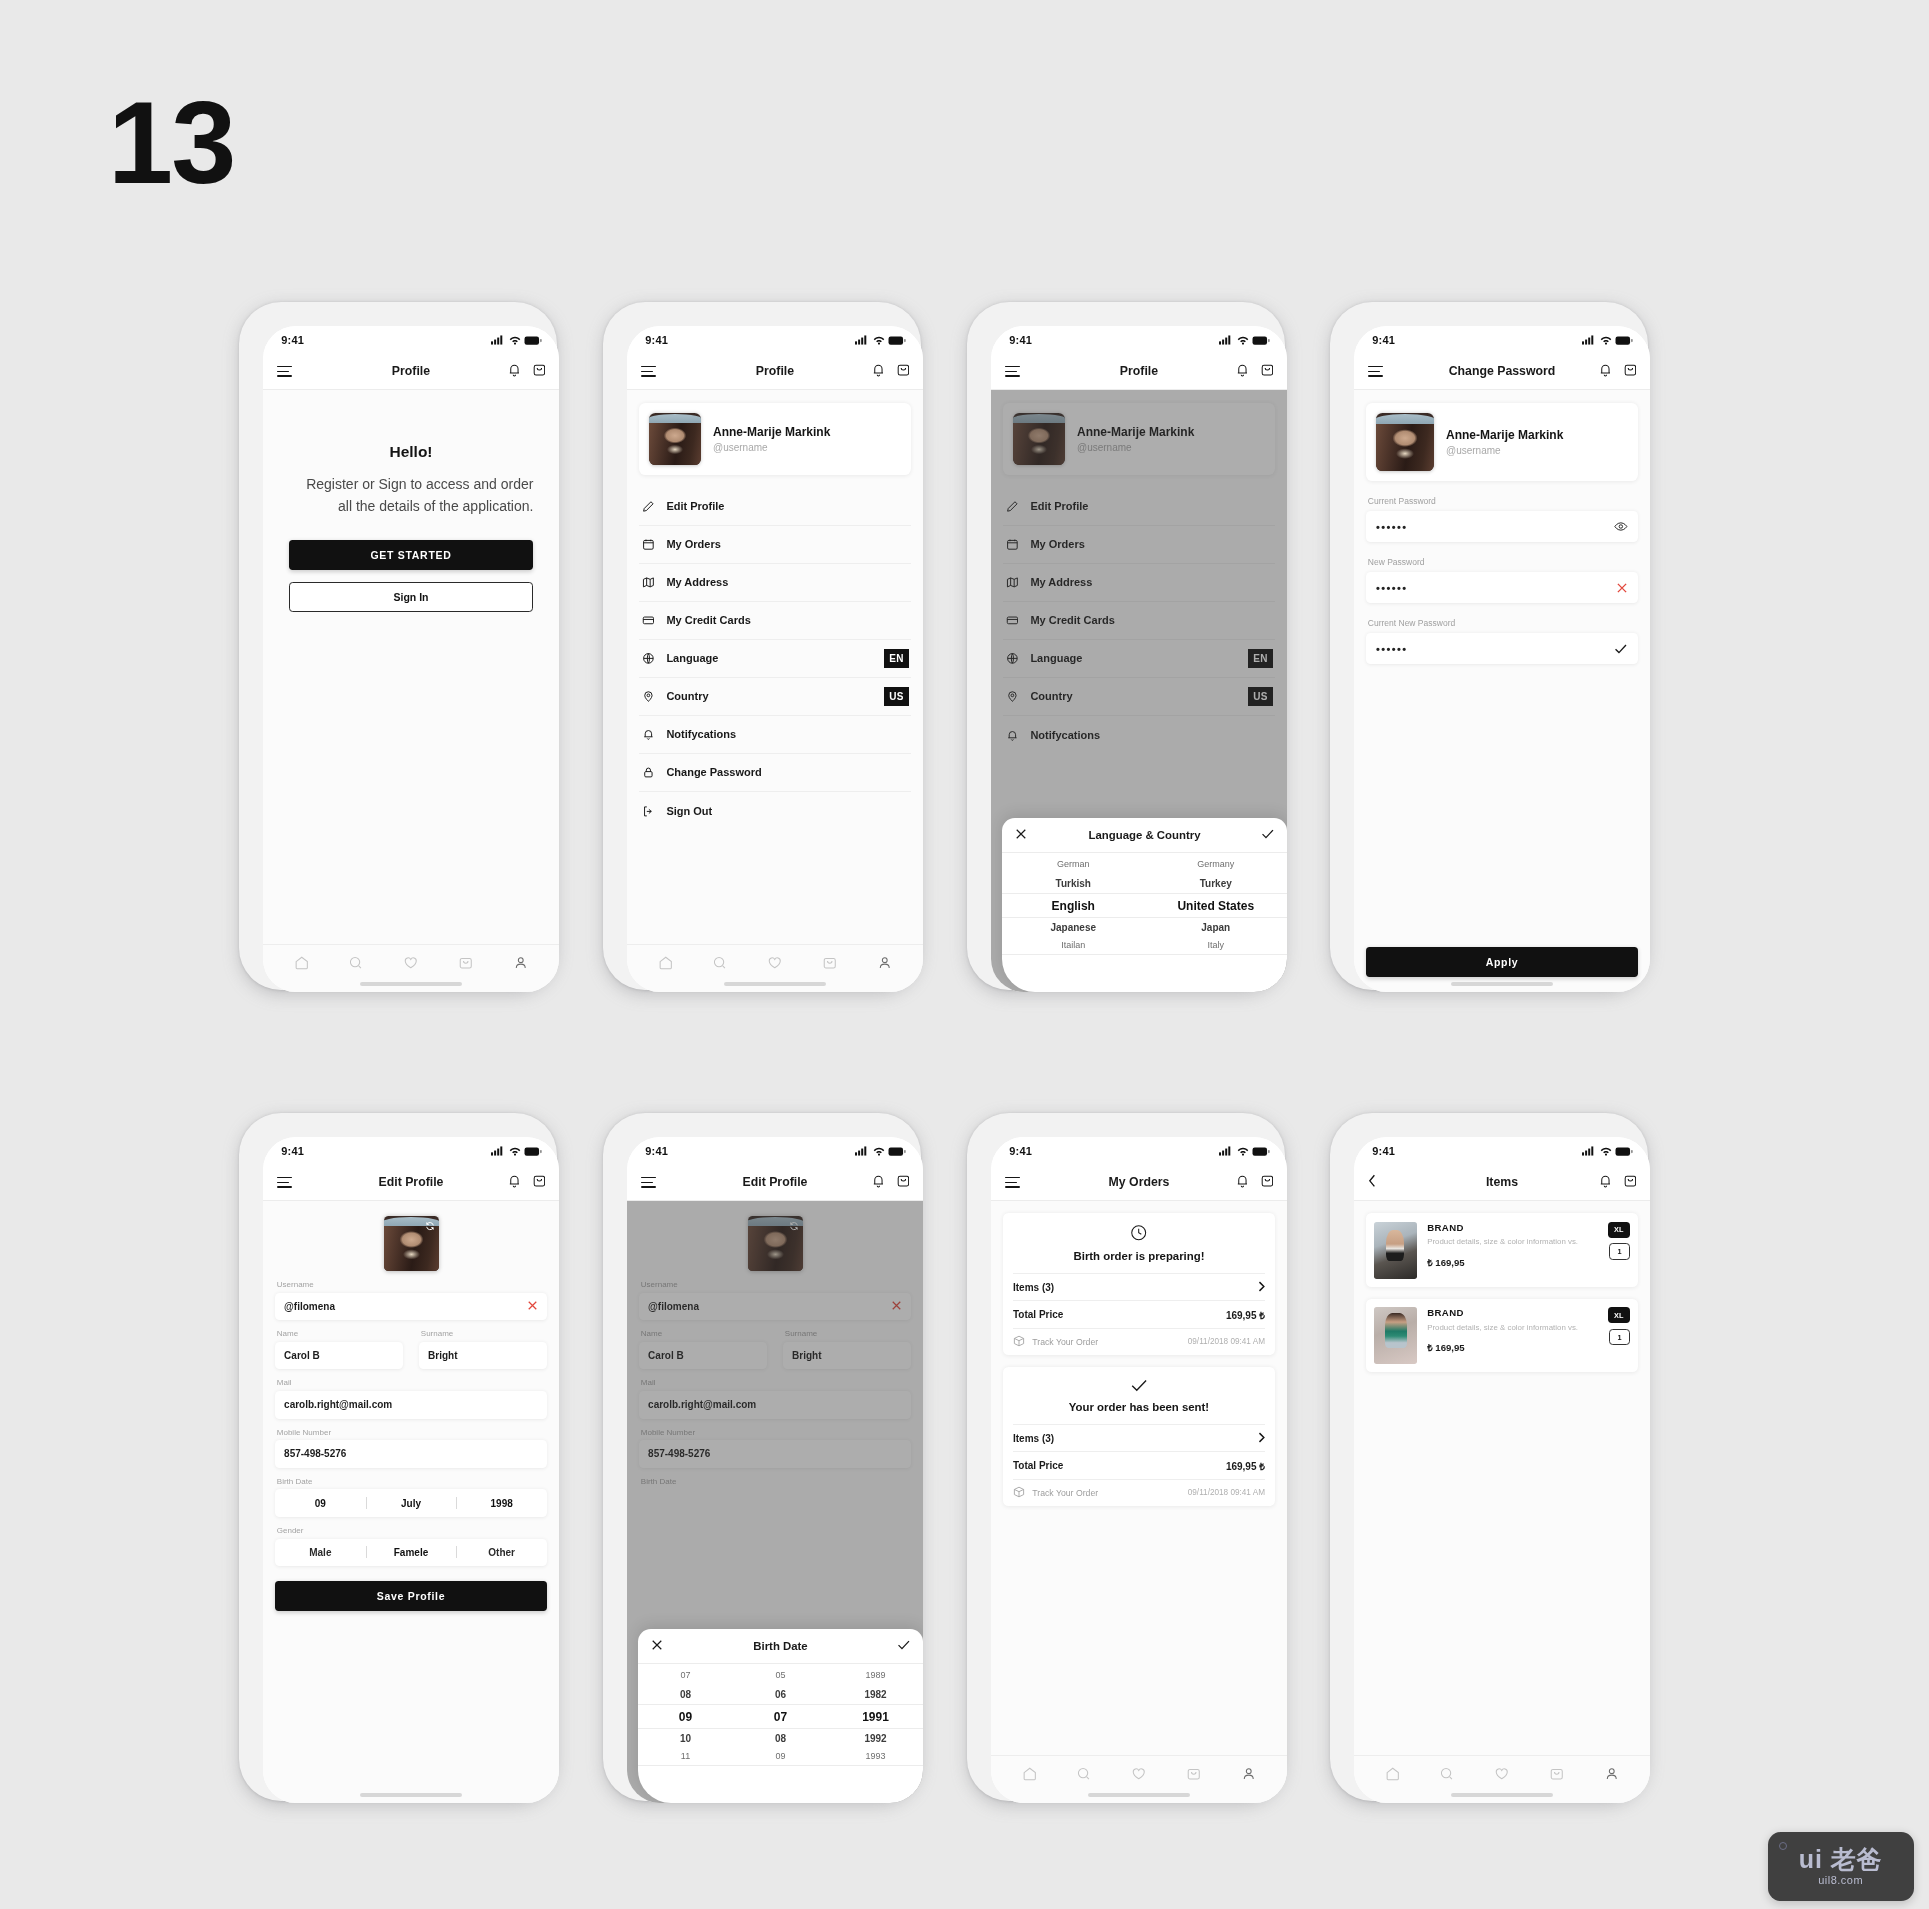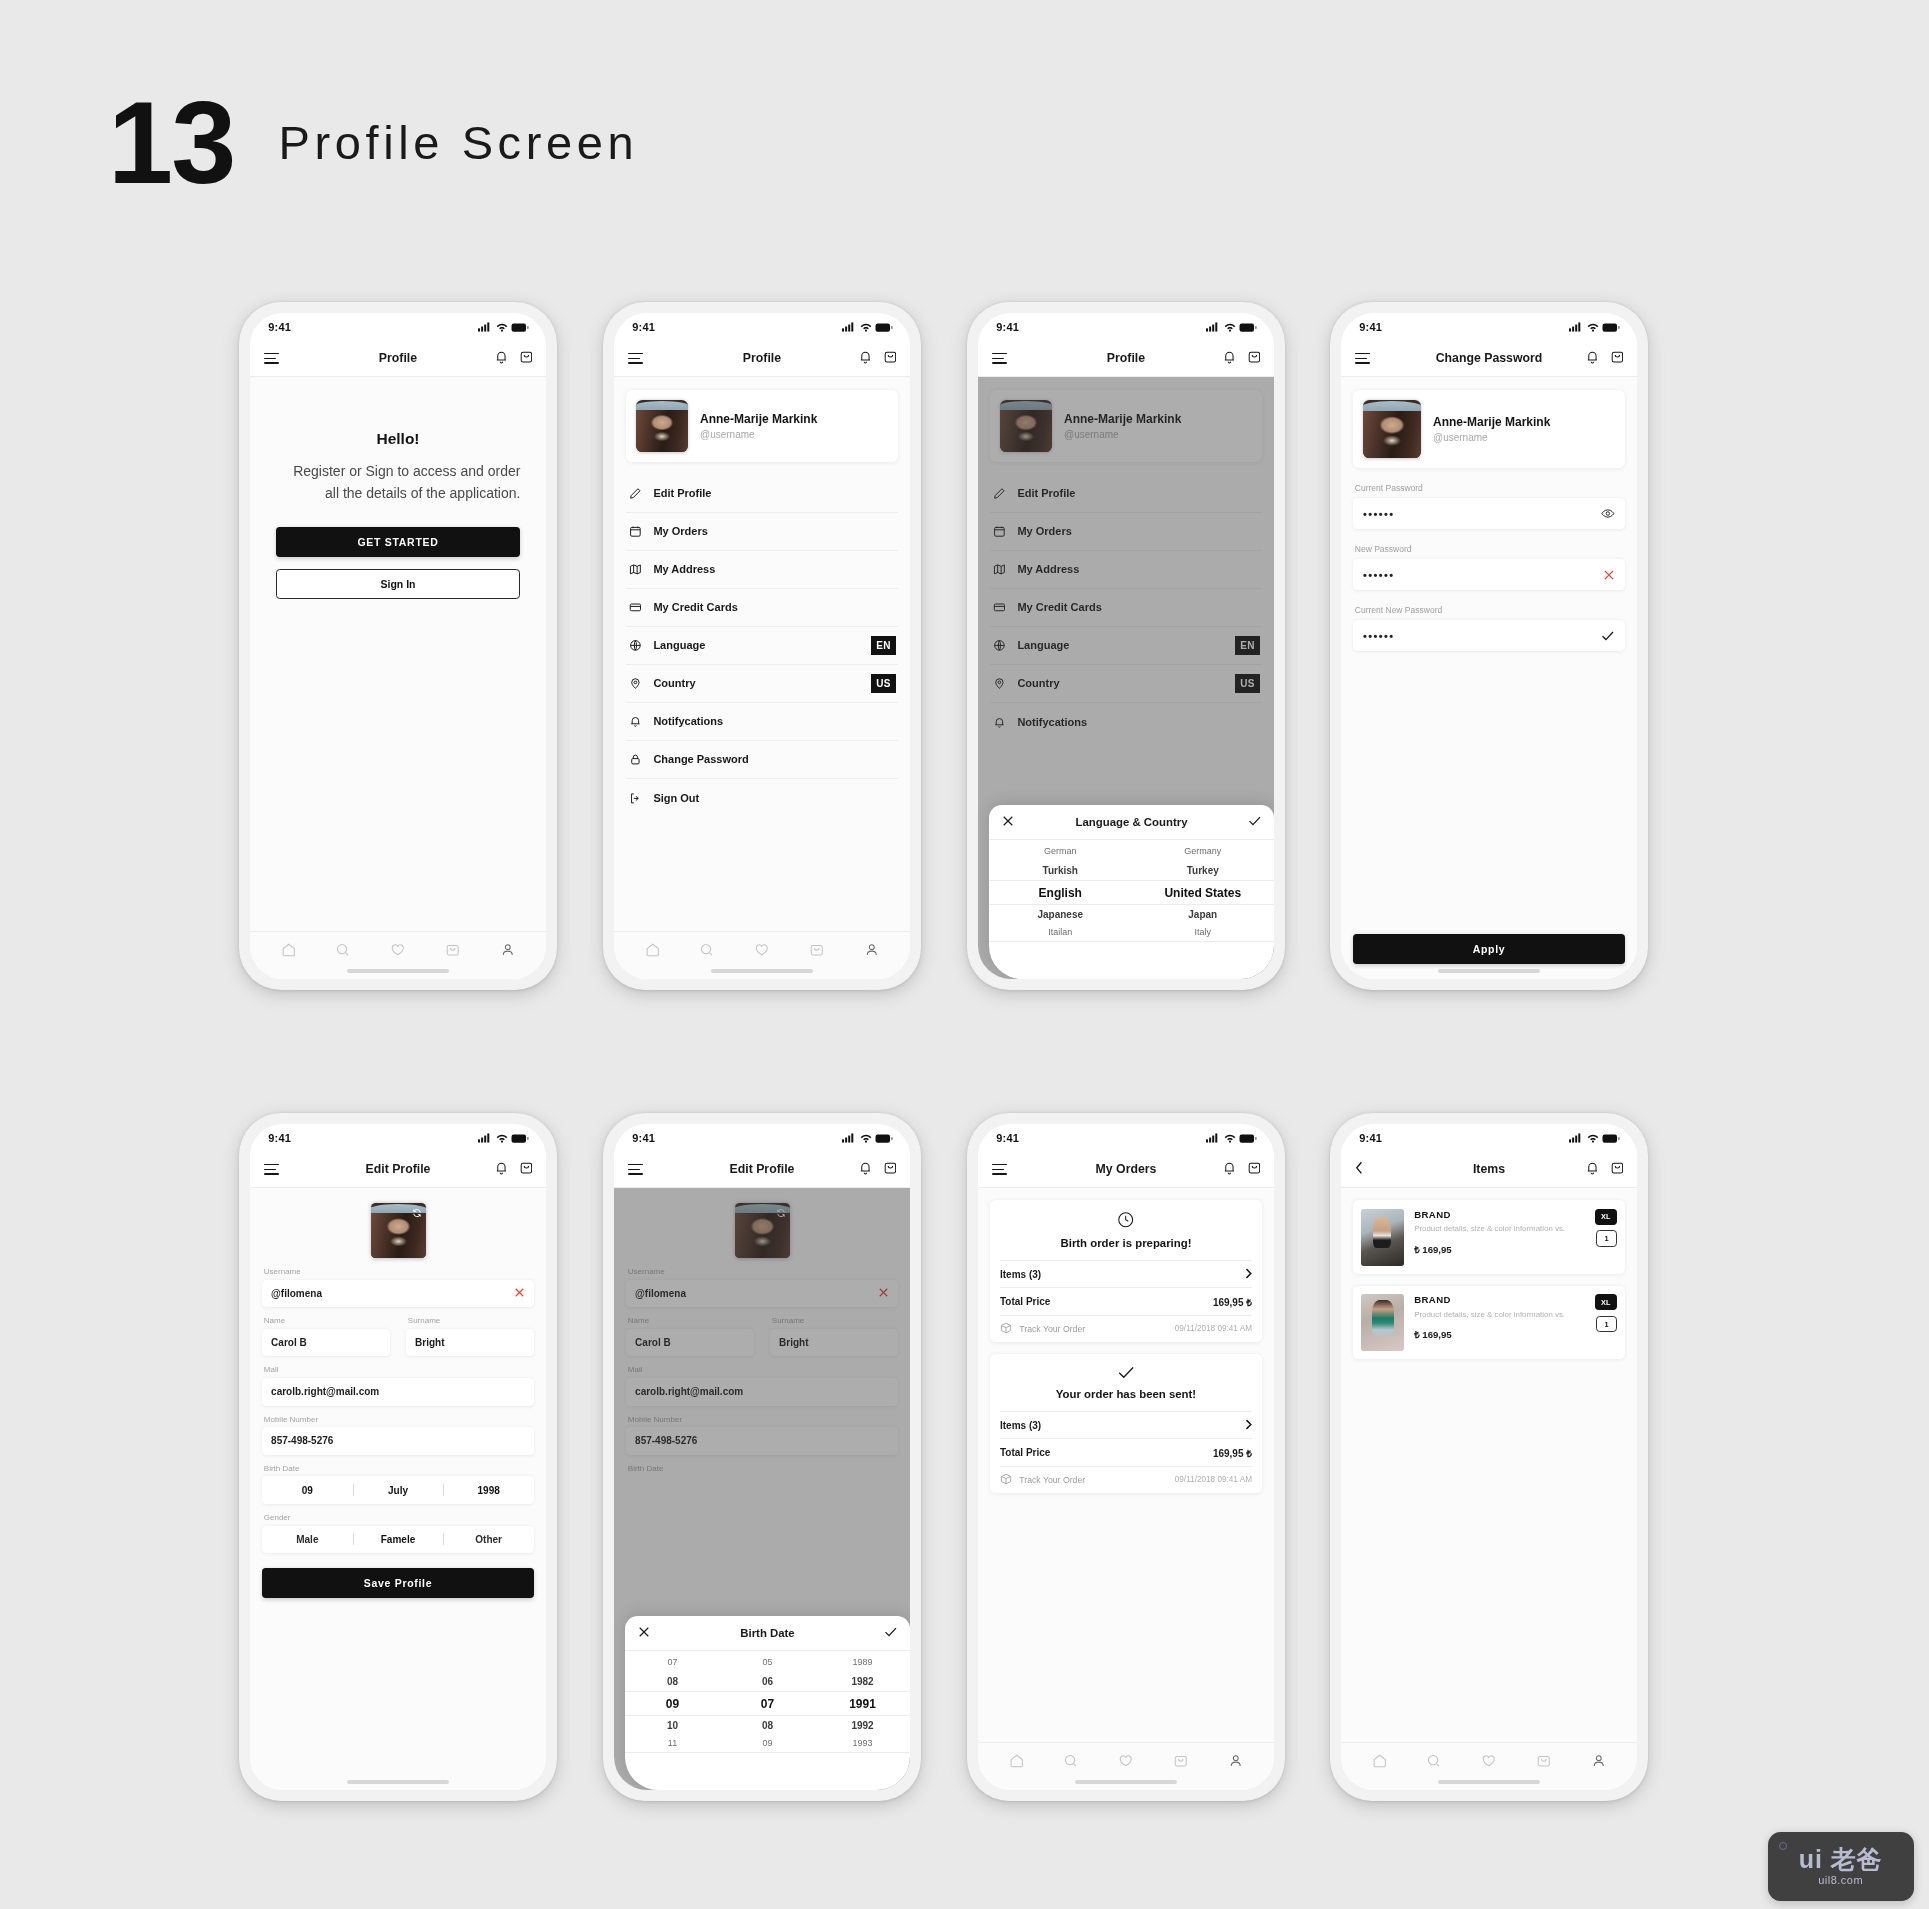--- a/index.html
+++ b/index.html
@@ -16,21 +16,21 @@
   .big-num { font-size: 117px; font-weight: 700; color: #111; line-height: 0.95; letter-spacing: -1.8px; }
   .page-title { font-size: 47px; font-weight: 400; color: #1a1a1a; letter-spacing: 4.6px; }
 
   
   .phone {
     position: absolute;
     width: 318px; height: 688px;
     background: #f2f2f2;
     border-radius: 42px;
     box-shadow: 0 4.6px 16.4px rgba(140,140,145,0.40), 0 0.9px 2.7px rgba(120,120,125,0.25);
-    padding: 11px;
+    padding: 24px;
   }
   .screen {
     position: relative;
     width: 296px; height: 666px;
     background: #fff;
     border-radius: 33px;
     overflow: hidden;
     display: flex; flex-direction: column;
   }
 
@@ -255,21 +255,20 @@
   .wm-bot { font-size: 11px; color: #b9bcd0; letter-spacing: 0.5px; }
   .wm-dot { position: absolute; left: 11px; top: 10px; width: 8.2px; height: 8.2px; border-radius: 50%; border: 1.5px solid #6b6d86; }
 </style>
 </head>
 <body>
 
 <div class="page">
 
   <div class="page-header">
     <div class="big-num">13</div>
-    <div class="page-title">Profile Screen</div>
   </div>
 
   <div class="phone" style="left:239px; top:302px;">
     <div class="screen">
       <div class="statusbar">
         <div class="time">9:41</div>
         <div class="status-icons">
           <span><svg width="13.7" height="10" viewBox="0 0 15 11">
                 <rect x="0" y="7" width="2.2" height="3.5" fill="#111"></rect>
                 <rect x="3.4" y="5" width="2.2" height="5.5" fill="#111"></rect>

